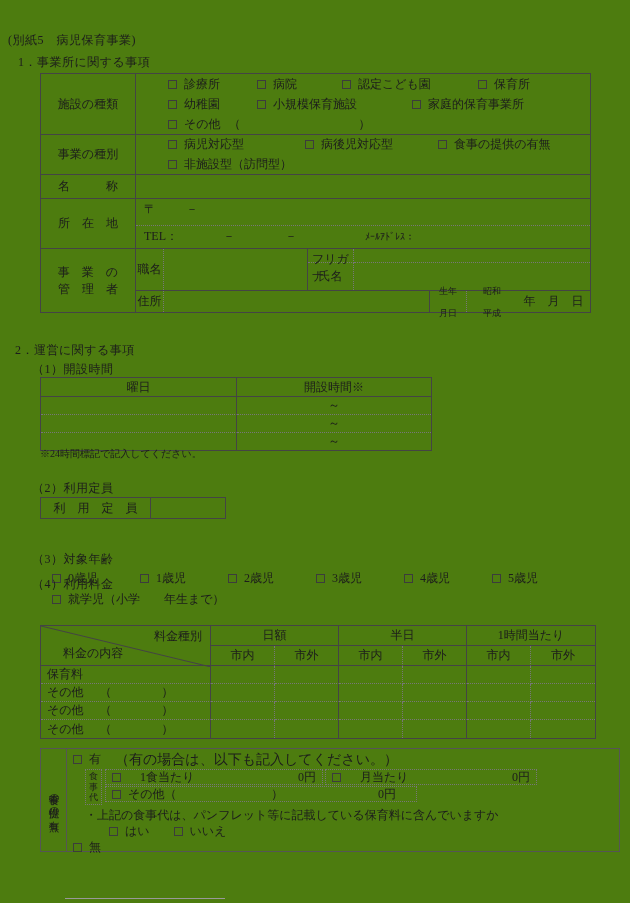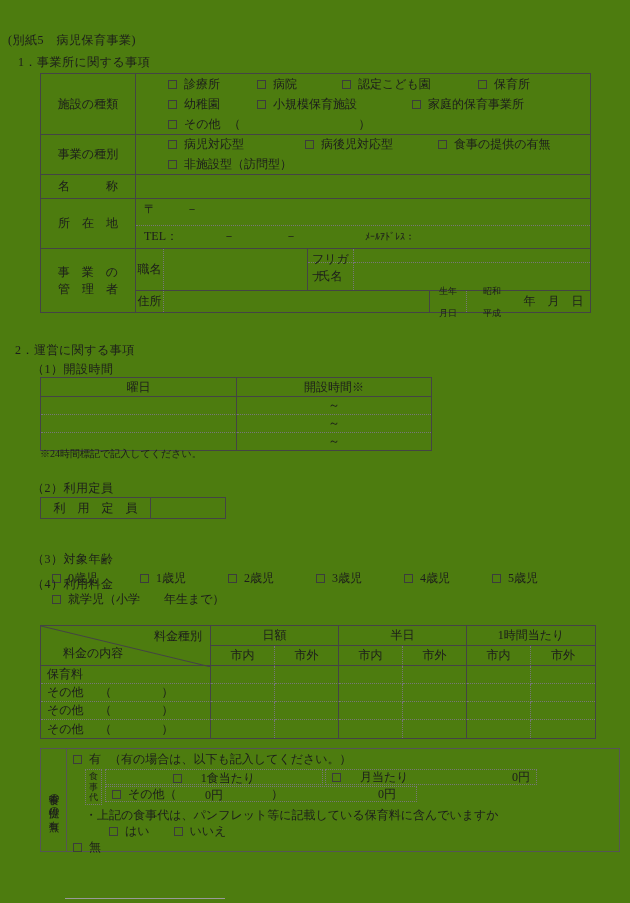--- a/index.html
+++ b/index.html
@@ -78,27 +78,27 @@
   .feetbl .rowlbl { border-right:1px solid #444; text-align:left; }
   .rowlbl .inner { display:flex; align-items:center; padding-left:6px; }
   .rowlbl .po { margin-left:16px; } .rowlbl .pc { margin-left:50px; }
 
   
   .meals { position:absolute; left:40px; top:748px; width:580px; height:104px; border:1.5px solid #555; display:flex; align-items:stretch; }
   .meals .side { width:26px; flex:none; border-right:1px solid #555; display:flex; align-items:center; justify-content:center; }
   .vert { writing-mode:vertical-rl; font-size:10.5px; line-height:12px; letter-spacing:0.5px; }
   .meals .content { flex:1; padding:3px 6px 2px 6px; display:flex; flex-direction:column; }
   .mline { display:flex; align-items:center; height:15px; }
-  .mnote { font-size:12px; margin-left:8px; }
+  .mnote { font-size:14px; margin-left:14px; }
   .feeblock { display:flex; margin:2px 0 0 12px; }
   .feelbl { width:17px; flex:none; border:1px dotted #777; font-size:9px; line-height:10.5px; text-align:center; word-break:break-all; padding:1px 0; }
   .feerows { margin-left:3px; display:flex; flex-direction:column; }
   .fboxrow { display:flex; }
   .fbox { border:1px dotted #777; height:16px; display:flex; align-items:center; padding:0 6px; }
-  .fb1 { width:218px;flex-direction:column; } .fb2 { width:212px; margin-left:2px; } .fb3 { width:312px; margin-top:1px; }
+  .fb1 { width:218px; } .fb2 { width:212px; margin-left:2px; } .fb3 { width:312px; margin-top:1px; }
   .fb-gap { margin-left:12px; }
   .question { margin:3px 0 0 12px; height:15px; display:flex; align-items:center; }
   .yesno { margin:1px 0 0 36px; height:15px; display:flex; align-items:center; }
   .yesno .opt + .opt { margin-left:24px; }
   .noline { margin-top:1px; height:15px; display:flex; align-items:center; }
 
   .stub { position:absolute; left:65px; top:898px; width:160px; border-top:1px solid #999; }
 </style>
 </head>
 <body>

